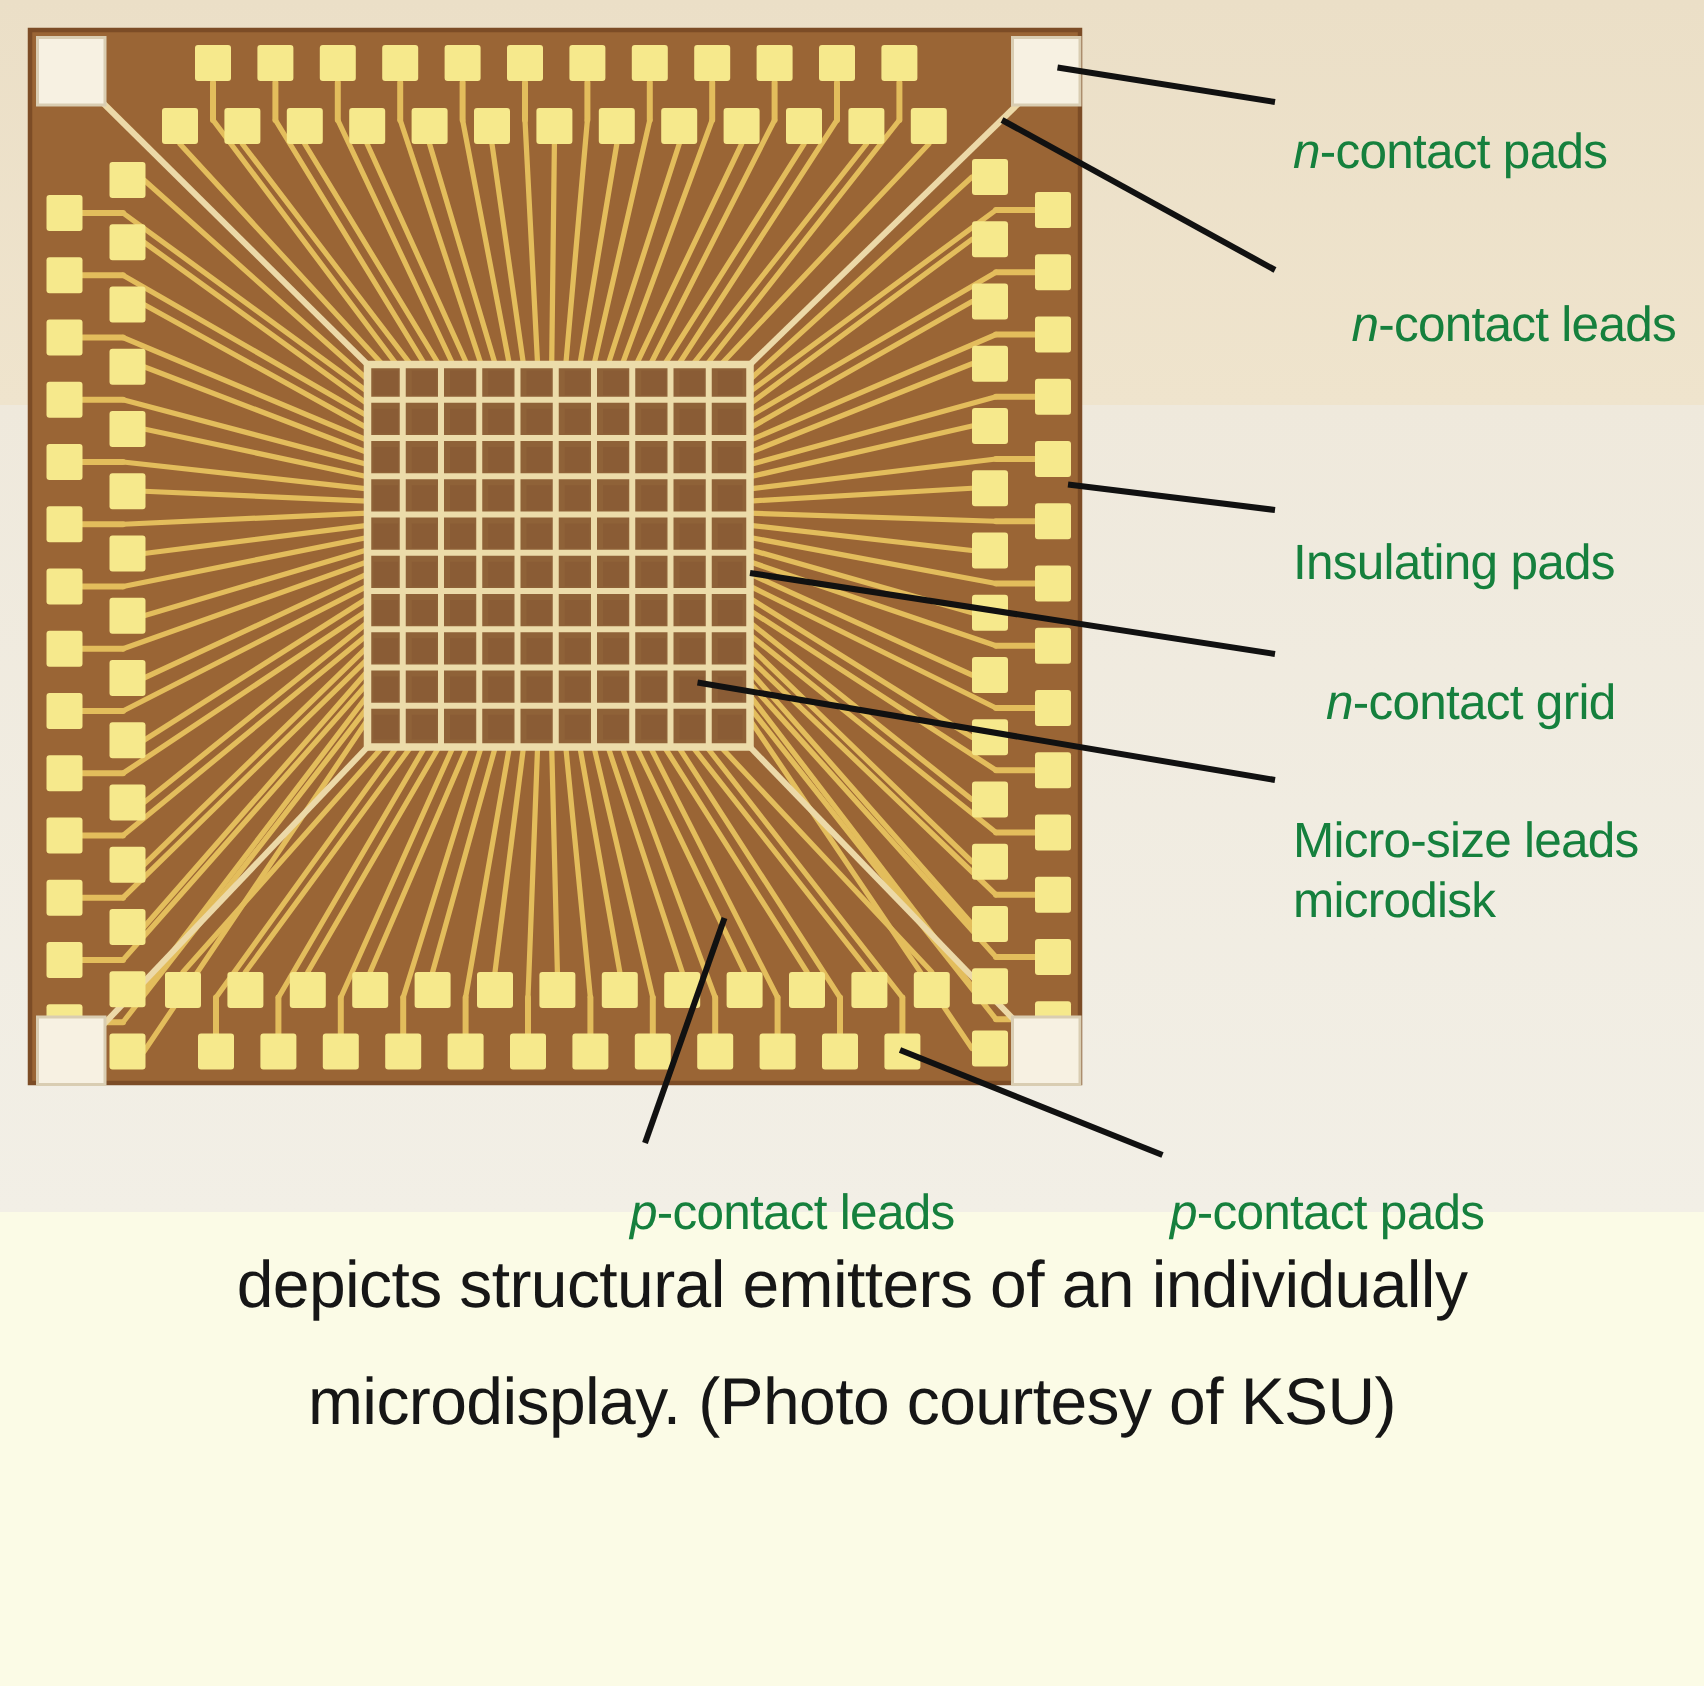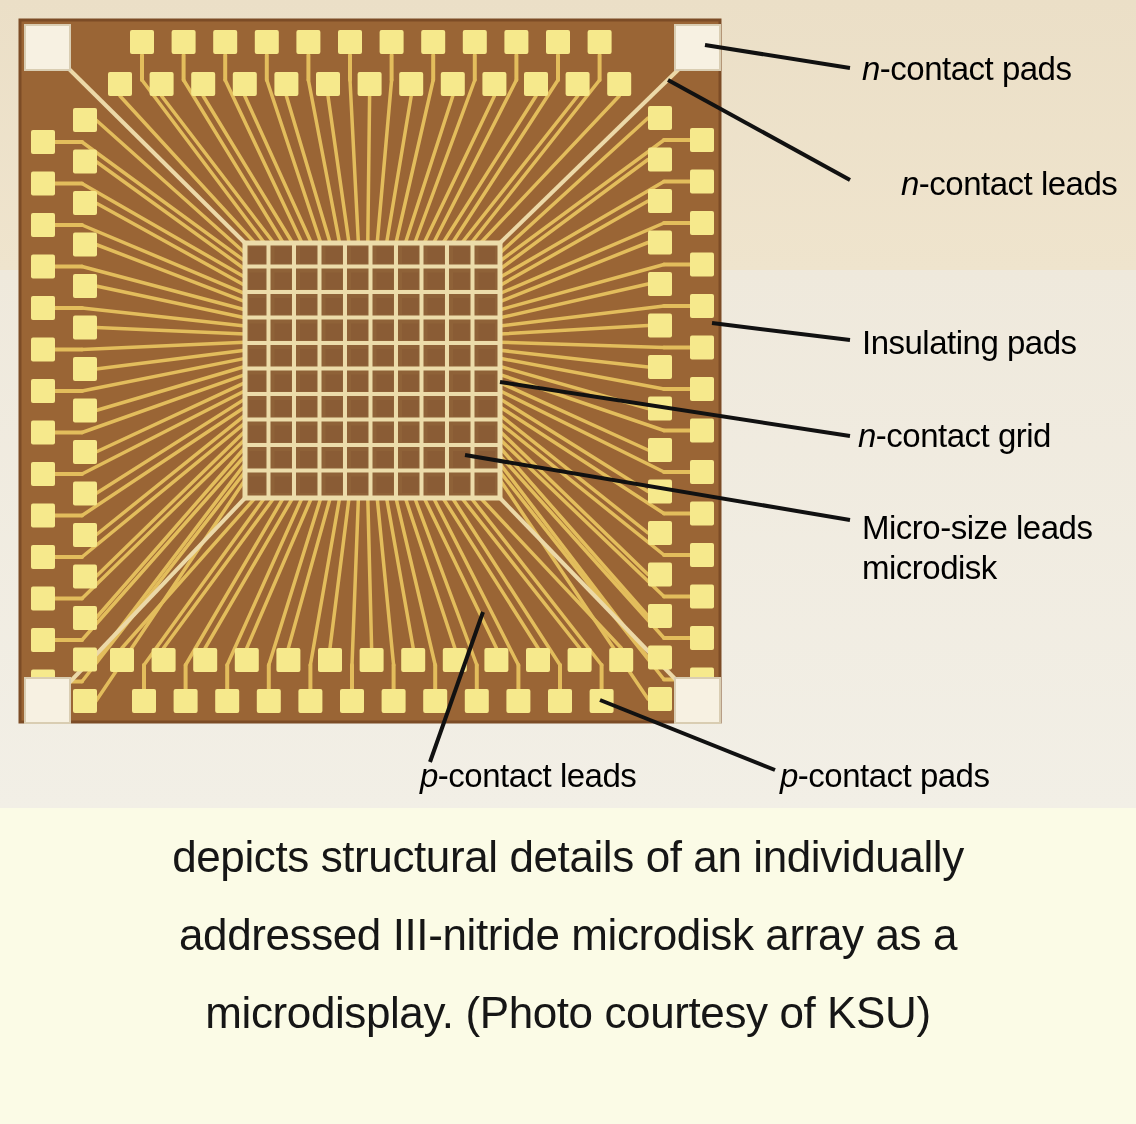--- a/index.html
+++ b/index.html
@@ -10,22 +10,22 @@
   }
   .bg-top { position: absolute; left: 0; top: 0; width: 1136px; height: 270px;
     background: linear-gradient(#ebdfc7, #efe4cd); }
   .bg-mid { position: absolute; left: 0; top: 270px; width: 1136px; height: 540px;
     background: linear-gradient(#efe9dc, #f2efe6); }
   .caption-band { position: absolute; left: 0; top: 808px; width: 1136px; height: 316px;
     background: #fbfbe6; }
 
   #chip { position: absolute; left: 0; top: 0; }
 
-  .label { position: absolute; font-size: 33px; color: #000000; letter-spacing: -0.5px;
-    line-height: 34px; white-space: nowrap; }
+  .label { position: absolute; font-size: 33px; color: #15803d; letter-spacing: -0.5px;
+    line-height: 34px; white-space: nowrap; margin-top: 32px; }
   .label .it { font-style: italic; }
 
   .caption { position: absolute; left: 40px; top: 818px; width: 1056px; text-align: center;
     font-size: 44px; line-height: 78px; color: #161616; letter-spacing: -0.4px; }
   .caption div { white-space: nowrap; }
 </style>
 </head>
 <body>
 
 <div class="bg-top"></div>
@@ -438,23 +438,22 @@
     <line x1="500" y1="382" x2="850" y2="436" stroke="#111" stroke-width="4"></line>
     <line x1="465" y1="455" x2="850" y2="520" stroke="#111" stroke-width="4"></line>
     <line x1="483" y1="612" x2="430" y2="762" stroke="#111" stroke-width="4"></line>
     <line x1="600" y1="700" x2="775" y2="770" stroke="#111" stroke-width="4"></line>
   </g>
 </svg>
 
 <div class="label" style="left:862px; top:52px;"><span class="it">n</span><span>-contact pads</span></div>
 <div class="label" style="left:901px; top:167px;"><span class="it">n</span><span>-contact leads</span></div>
 <div class="label" style="left:862px; top:326px;"><span>Insulating pads</span></div>
-<div class="label" style="left:858px; top:419px;"><span class="it">n</span><span>-contact grid</span></div>
+<div class="label" style="left:884px; top:419px;"><span class="it">n</span><span>-contact grid</span></div>
 <div class="label" style="left:862px; top:511px;"><span>Micro-size leads</span></div>
 <div class="label" style="left:862px; top:551px;"><span>microdisk</span></div>
 <div class="label" style="left:420px; top:759px;"><span class="it">p</span><span>-contact leads</span></div>
 <div class="label" style="left:780px; top:759px;"><span class="it">p</span><span>-contact pads</span></div>
 
 <div class="caption">
-  <div>depicts structural details of an individually</div>
-  <div>addressed III-nitride microdisk array as a</div>
+  <div>depicts structural emitters of an individually</div>
   <div>microdisplay. (Photo courtesy of KSU)</div>
 </div>
 
 </body></html>

